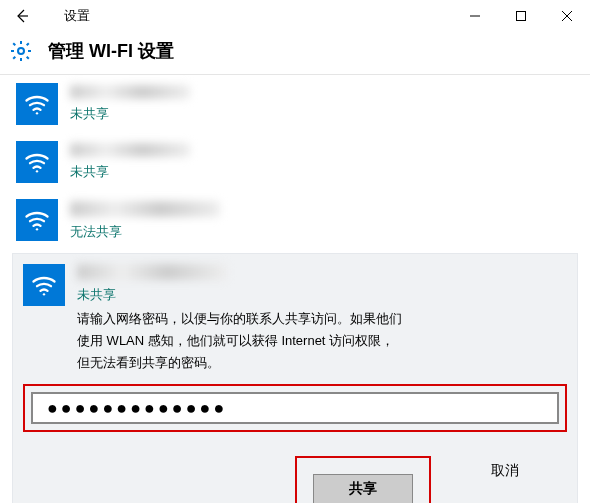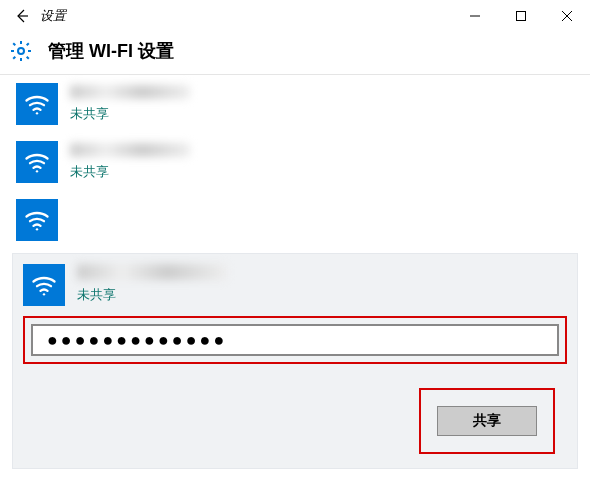--- a/index.html
+++ b/index.html
@@ -17,23 +17,22 @@
     display: flex;
     align-items: center;
     height: 32px;
     padding-left: 8px;
   }
   .titlebar .back {
     width: 28px; height: 28px;
     display:flex; align-items:center; justify-content:center;
   }
   .titlebar .title {
-    margin-left: 4px;
+    margin-left: 28px;
     font-size: 13px;
-    font-style: italic;
   }
   .winbtns { margin-left:auto; display:flex; }
   .winbtn { width:46px; height:32px; display:flex; align-items:center; justify-content:center; }
   .header {
     display:flex; align-items:center;
     padding: 6px 12px 10px 8px;
     border-bottom: 1px solid #e5e5e5;
   }
   .gear { width:26px; height:26px; display:flex; align-items:center; justify-content:center; }
   .header-title { margin-left: 14px; font-size: 18px; font-weight: 600; }
@@ -184,46 +183,56 @@
     <div class="wifi-icon">
       <svg width="28" height="28" viewBox="0 0 24 24">
           <g fill="none" stroke="#fff" stroke-width="2" stroke-linecap="round">
             <path d="M3 9a15 15 0 0 1 18 0"></path>
             <path d="M6 13a10 10 0 0 1 12 0"></path>
             <path d="M9 17a5 5 0 0 1 6 0"></path>
             <circle cx="12" cy="20" r="1" fill="#fff" stroke="none"></circle>
           </g>
         </svg>
     </div>
+    <div class="net-info">
+      <div class="net-name wider"></div>
+      <div class="net-status">无法共享</div>
+    </div>
   </div>
 
 </div>
 
 <div class="selected-block">
   <div class="sel-top">
     <div class="wifi-icon">
       <svg width="28" height="28" viewBox="0 0 24 24">
           <g fill="none" stroke="#fff" stroke-width="2" stroke-linecap="round">
             <path d="M3 9a15 15 0 0 1 18 0"></path>
             <path d="M6 13a10 10 0 0 1 12 0"></path>
             <path d="M9 17a5 5 0 0 1 6 0"></path>
             <circle cx="12" cy="20" r="1" fill="#fff" stroke="none"></circle>
           </g>
         </svg>
     </div>
     <div style="flex:1">
       <div class="net-name wider"></div>
       <div class="net-status">未共享</div>
+      <div class="desc">
+        <span>请输入网络密码，以便与你的联系人共享访问。如果他们</span><br>
+        <span>使用 WLAN 感知，他们就可以获得 Internet 访问权限，</span><br>
+        <span>但无法看到共享的密码。</span>
+      </div>
     </div>
   </div>
 
   <div class="pwd-outline">
     <div class="pwd-field">
       <span>●●●●●●●●●●●●●</span>
     </div>
   </div>
 
   <div class="btnrow">
     <div class="btn-outline-red">
       <div class="btn btn-primary">共享</div>
     </div>
+    <div class="btn btn-cancel">取消</div>
   </div>
 </div>
 
 </body></html>

